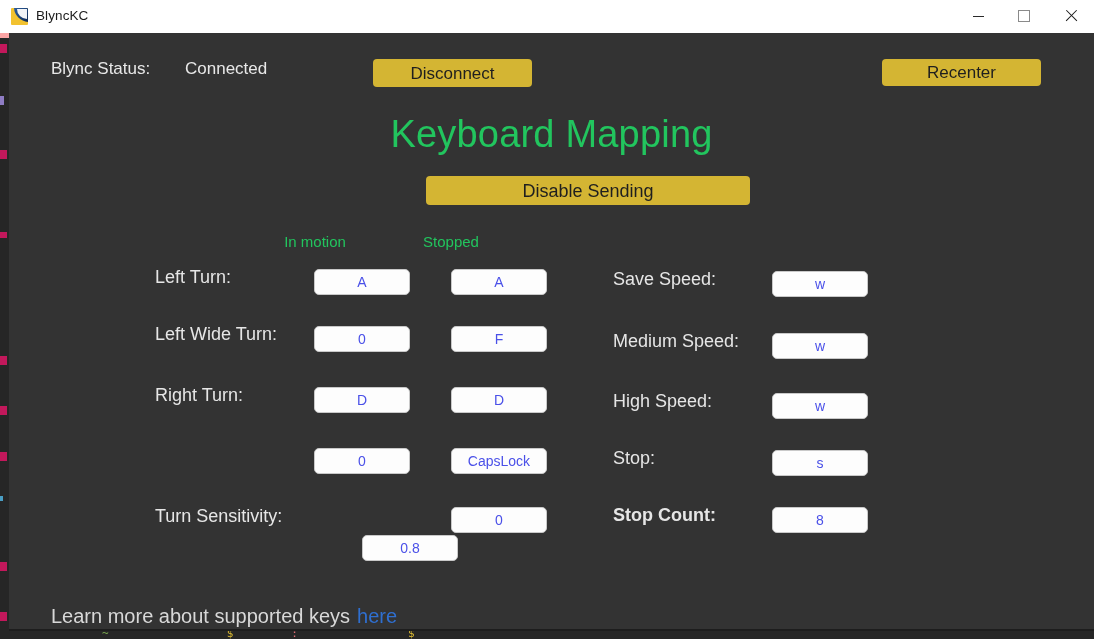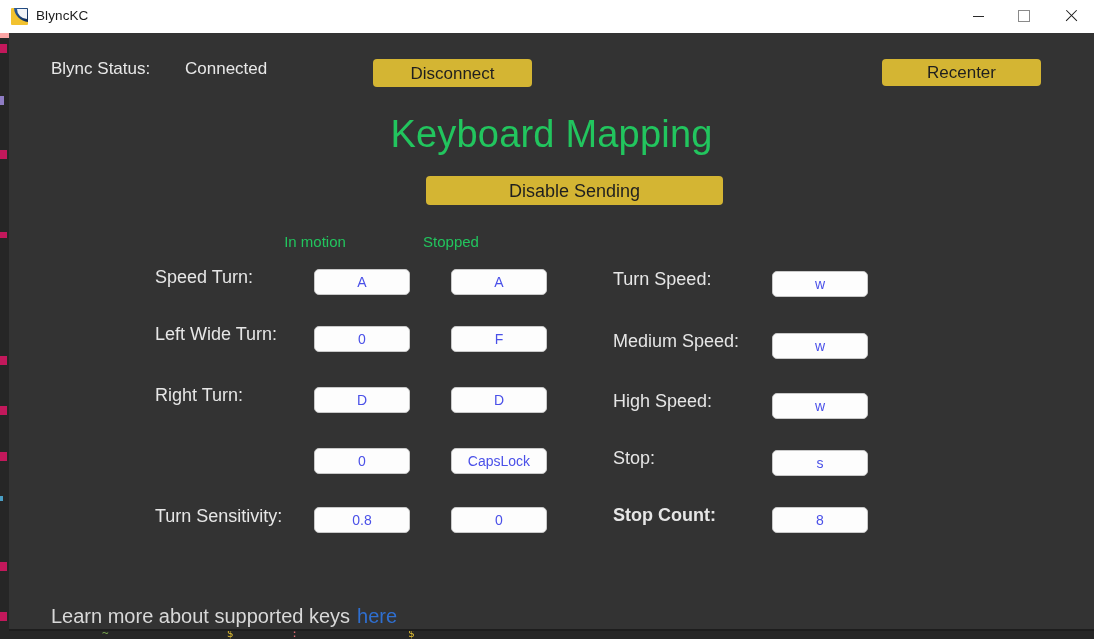--- a/index.html
+++ b/index.html
@@ -214,21 +214,21 @@
     text-align: center;
     font-size: 38px;
     color: #22c55e;
     font-weight: normal;
     letter-spacing: 0.2px;
   }
 
   #disable-sending-btn {
     left: 417px;
     top: 143px;
-    width: 297px;
+    width: 324px;
     height: 29px;
     font-size: 18px;
   }
 
   
   .col-head {
     position: absolute;
     top: 200px;
     width: 120px;
     text-align: center;
@@ -339,40 +339,40 @@
     <button class="gold-btn" id="disconnect-btn">Disconnect</button>
     <button class="gold-btn" id="recenter-btn">Recenter</button>
 
     <div id="page-title">Keyboard Mapping</div>
 
     <button class="gold-btn" id="disable-sending-btn">Disable Sending</button>
 
     <div class="col-head" id="head-inmotion">In motion</div>
     <div class="col-head" id="head-stopped">Stopped</div>
 
-    <div class="lbl" style="left:146px; top:234px;">Speed Turn:</div>
+    <div class="lbl" style="left:146px; top:234px;">Left Turn:</div>
     <div class="field col1" style="top:236px;">A</div>
     <div class="field col2" style="top:236px;">A</div>
 
     <div class="lbl" style="left:146px; top:291px;">Left Wide Turn:</div>
     <div class="field col1" style="top:293px;">0</div>
     <div class="field col2" style="top:293px;">F</div>
 
     <div class="lbl" style="left:146px; top:352px;">Right Turn:</div>
     <div class="field col1" style="top:354px;">D</div>
     <div class="field col2" style="top:354px;">D</div>
 
     <div class="field col1" style="top:415px;">0</div>
     <div class="field col2" style="top:415px;">CapsLock</div>
 
     <div class="lbl" style="left:146px; top:473px;">Turn Sensitivity:</div>
-    <div class="field col1" style="top:474px;">0.8</div>
+    <div class="field col1" style="top:502px;margin-left:48px;">0.8</div>
     <div class="field col2" style="top:474px;">0</div>
 
-    <div class="lbl" style="left:604px; top:236px;">Turn Speed:</div>
+    <div class="lbl" style="left:604px; top:236px;">Save Speed:</div>
     <div class="field col3" style="top:238px;">w</div>
 
     <div class="lbl" style="left:604px; top:298px;">Medium Speed:</div>
     <div class="field col3" style="top:300px;">w</div>
 
     <div class="lbl" style="left:604px; top:358px;">High Speed:</div>
     <div class="field col3" style="top:360px;">w</div>
 
     <div class="lbl" style="left:604px; top:415px;">Stop:</div>
     <div class="field col3" style="top:417px;">s</div>

